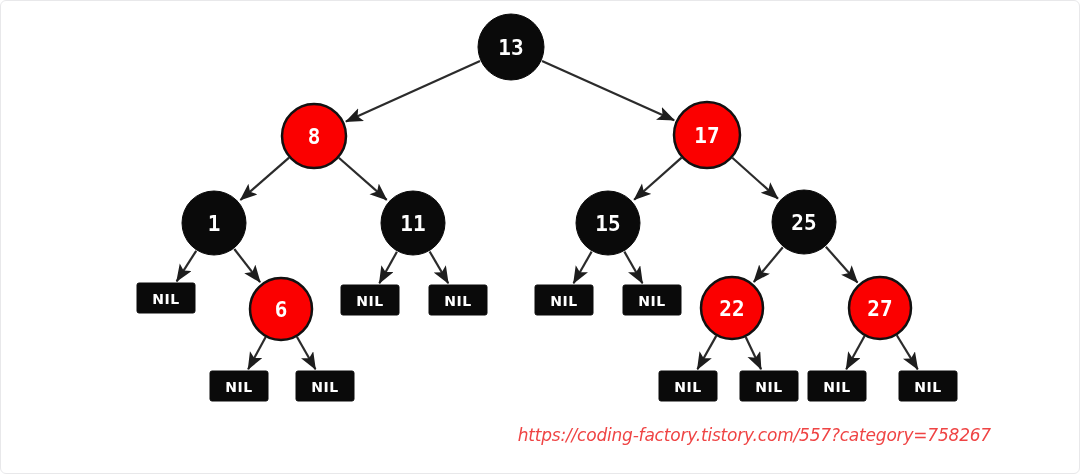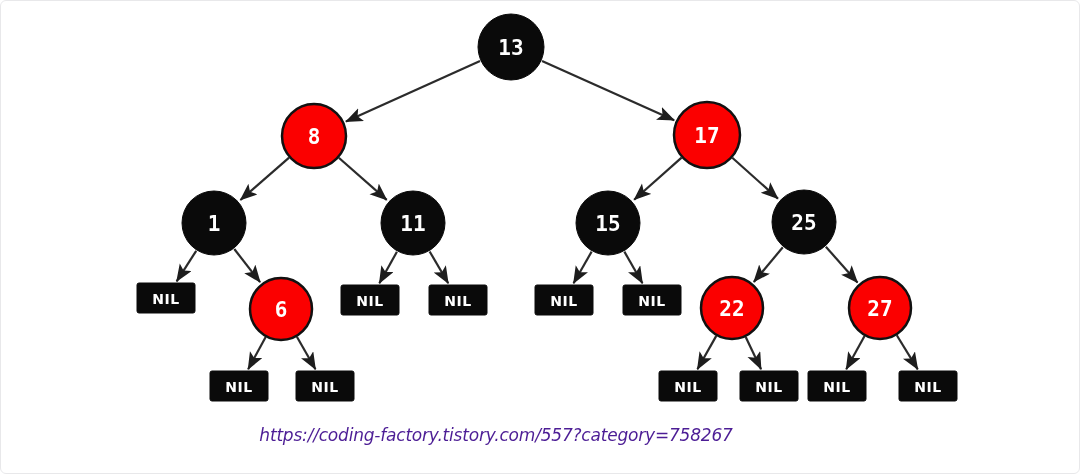--- a/index.html
+++ b/index.html
@@ -65,25 +65,25 @@
   }
   .edge-line {
     stroke: #2b2b2b;
     stroke-width: 2.2;
     fill: none;
   }
   .caption-text {
     position: absolute;
     left: 0;
     width: 990px;
-    text-align: center;
+    text-align: right;
     font-family: "DejaVu Sans", sans-serif;
     font-style: italic;
     font-size: 17px;
-    color: #4c1d95;
+    color: #ef4444;
     letter-spacing: -0.2px;
     white-space: nowrap;
   }
 </style>
 </head>
 <body>
 
 <div id="card">
 
   <svg id="tree-svg" viewBox="0 0 1080 474">

